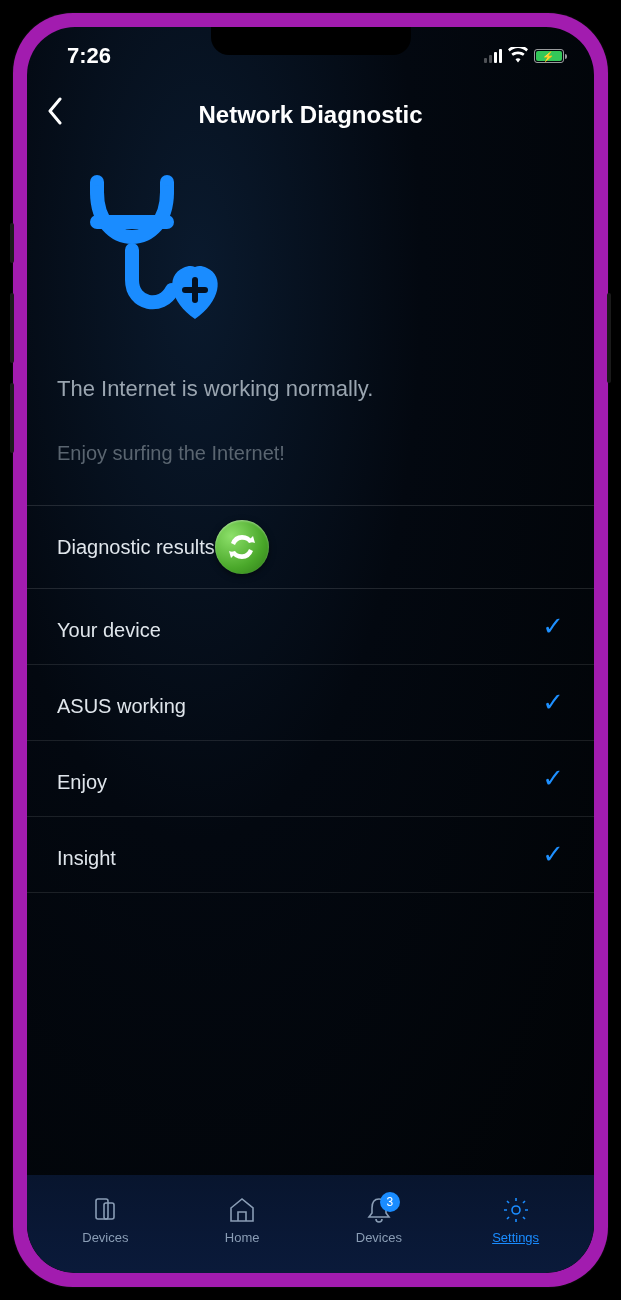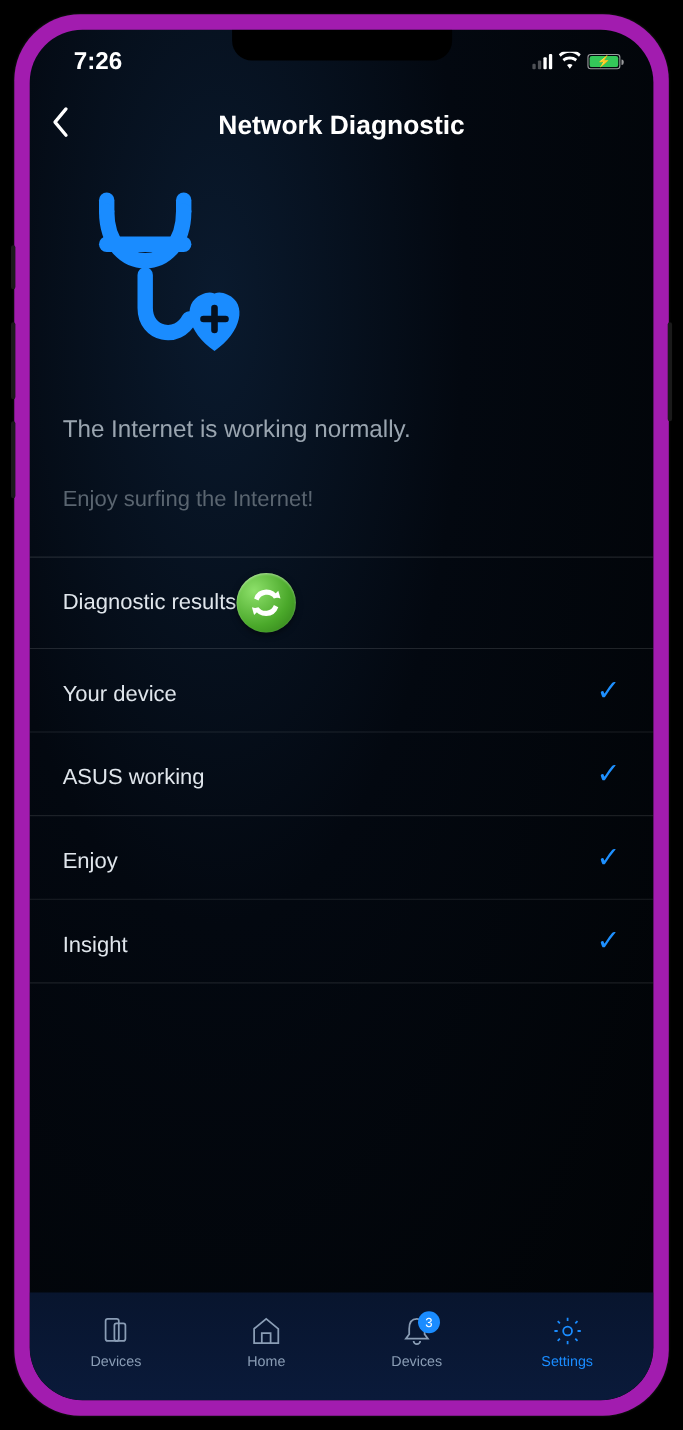--- a/index.html
+++ b/index.html
@@ -130,21 +130,21 @@
     border-bottom-right-radius: 48px;
     display:flex; justify-content:space-around; align-items:center;
     padding: 8px 10px 18px 10px;
   }
   .nav-item {
     display:flex; flex-direction:column; align-items:center; gap:4px;
     color: #8a9db5; font-size: 13px;
     position: relative;
     width: 90px;
   }
-  .nav-item.active { color: #1a8cff; }
+  .nav-item.active { color: #1a8cff; text-decoration: underline; }
   .nav-icon { height: 32px; display:flex; align-items:center; justify-content:center; }
   .badge {
     position:absolute; top:-2px; right:24px;
     width:20px; height:20px; border-radius:50%;
     background:#1a8cff; color:#fff; font-size:12px;
     display:flex; align-items:center; justify-content:center;
   }
   .side-btn { position:absolute; background:#1a1a1a; border-radius:2px; }
   .side-btn.right1 { right:-3px; top:280px; width:4px; height:90px; }
   .side-btn.left1  { left:-3px; top:210px; width:4px; height:40px; }

